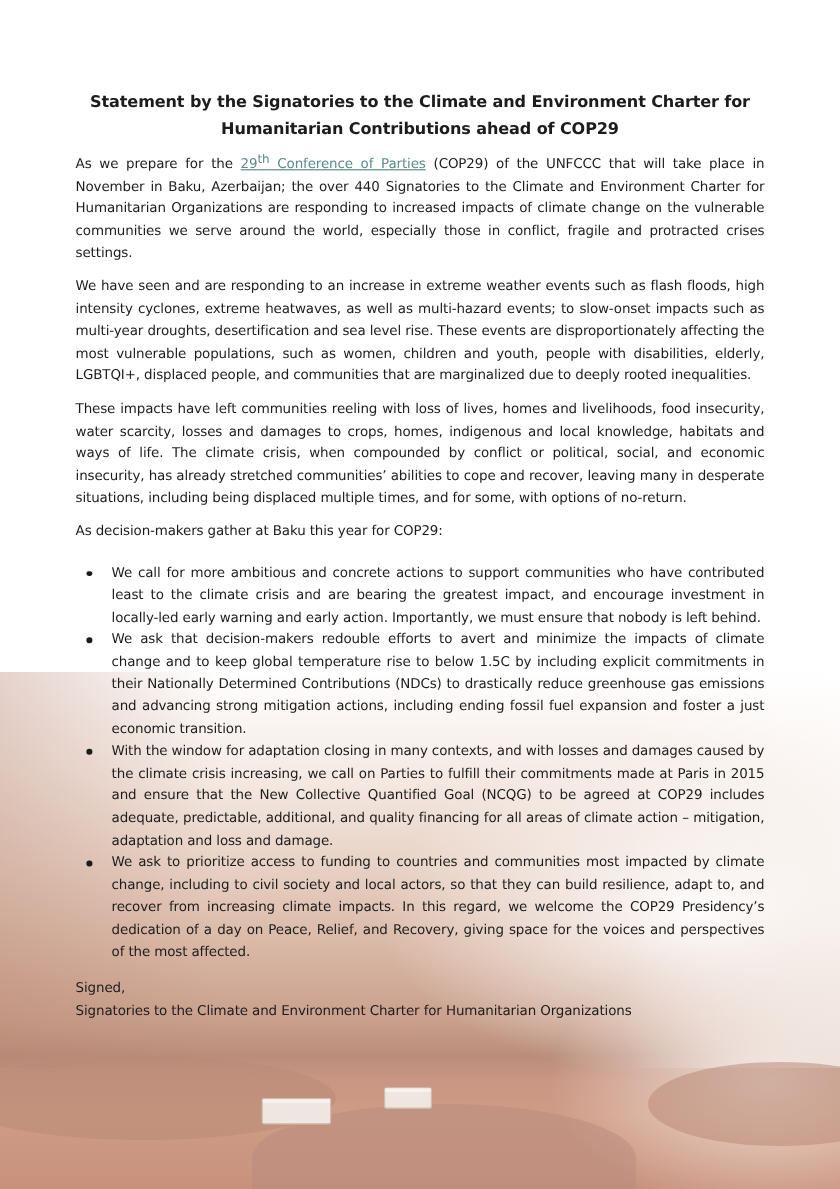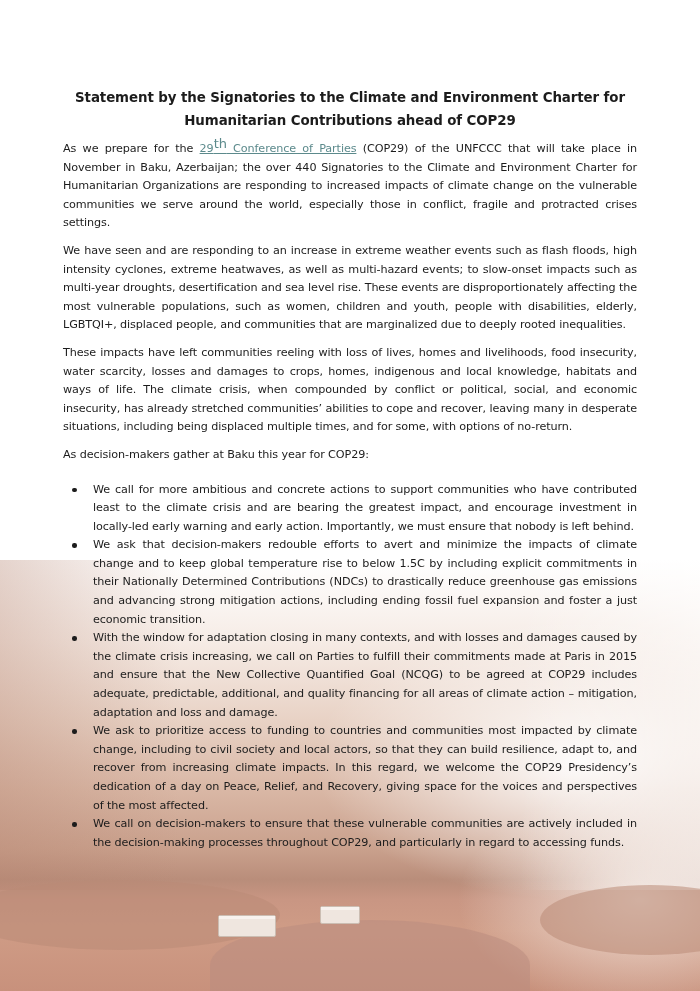--- a/index.html
+++ b/index.html
@@ -33,31 +33,31 @@
       background: #b98c80; border-radius: 50% 50% 0 0; opacity: 0.55;
     }
     .tent {
       position: absolute; z-index: 1; background: #efe6df; border: 1px solid #cbbdb2;
       border-radius: 2px;
     }
     .tent::after {
       content: ""; position: absolute; left: 0; right: 0; top: 0; height: 3px; background: #f8f2ee;
     }
     .page {
-      position: absolute; left: 63px; top: 86px; width: 574px; z-index: 2;
+      position: absolute; left: 63px; top: 74px; width: 574px; z-index: 2;
       font-size: 11.2px; line-height: 18.6px; letter-spacing: -0.1px;
     }
     .title {
       text-align: center; font-weight: bold; font-size: 13.4px; line-height: 23px;
       margin: 0 0 8px 0; letter-spacing: -0.1px;
     }
     .title span { display: block; }
     p { margin: 0 0 9px 0; text-align: justify; }
     .link { color: #5c8a8c; text-decoration: underline; }
-    .link sup { font-size: 13px; line-height: 0; vertical-align: 4px; }
+    .link sup { font-size: 10px; line-height: 0; vertical-align: 4px; }
     ul { list-style: none; margin: 16px 0 12px 0; padding: 0; }
     li { position: relative; padding-left: 30px; text-align: justify; }
     li .bullet {
       position: absolute; left: 9px; top: 7px; width: 4.5px; height: 4.5px; border-radius: 50%; background: #1c1c1c;
     }
     .signed { margin: 0; text-align: left; }
   </style>
 </head>
 <body>
 
@@ -79,16 +79,17 @@
 
   <p>We have seen and are responding to an increase in extreme weather events such as flash floods, high intensity cyclones, extreme heatwaves, as well as multi-hazard events; to slow-onset impacts such as multi-year droughts, desertification and sea level rise. These events are disproportionately affecting the most vulnerable populations, such as women, children and youth, people with disabilities, elderly, LGBTQI+, displaced people, and communities that are marginalized due to deeply rooted inequalities.</p>
   <p>These impacts have left communities reeling with loss of lives, homes and livelihoods, food insecurity, water scarcity, losses and damages to crops, homes, indigenous and local knowledge, habitats and ways of life. The climate crisis, when compounded by conflict or political, social, and economic insecurity, has already stretched communities’ abilities to cope and recover, leaving many in desperate situations, including being displaced multiple times, and for some, with options of no-return.</p>
   <p style="margin-bottom:3px;">As decision-makers gather at Baku this year for COP29:</p>
 
   <ul>
     <li><span class="bullet"></span><span>We call for more ambitious and concrete actions to support communities who have contributed least to the climate crisis and are bearing the greatest impact, and encourage investment in locally-led early warning and early action. Importantly, we must ensure that nobody is left behind.</span></li>
     <li><span class="bullet"></span><span>We ask that decision-makers redouble efforts to avert and minimize the impacts of climate change and to keep global temperature rise to below 1.5C by including explicit commitments in their Nationally Determined Contributions (NDCs) to drastically reduce greenhouse gas emissions and advancing strong mitigation actions, including ending fossil fuel expansion and foster a just economic transition.</span></li>
     <li><span class="bullet"></span><span>With the window for adaptation closing in many contexts, and with losses and damages caused by the climate crisis increasing, we call on Parties to fulfill their commitments made at Paris in 2015  and ensure that the New Collective Quantified Goal (NCQG) to be agreed at COP29 includes adequate, predictable, additional, and quality financing for all areas of climate action – mitigation, adaptation and loss and damage.</span></li>
     <li><span class="bullet"></span><span>We ask to prioritize access to funding to countries and communities most impacted by climate change, including to civil society and local actors, so that they can build resilience, adapt to, and recover from increasing climate impacts.  In this regard, we welcome the COP29 Presidency’s dedication of a day on Peace, Relief, and Recovery, giving space for the voices and perspectives of the most affected.</span></li>
-    <li><span class="bullet"></span><span>We call on decision-makers to ensure that these vulnerable communities are actively included in the decision-making processes throughout COP29, and particularly in regard to accessing funds.</span></li>
   </ul>
 
+  <p class="signed">Signed,</p>
+  <p class="signed">Signatories to the Climate and Environment Charter for Humanitarian Organizations</p>
 </div>
 
 </body></html>

